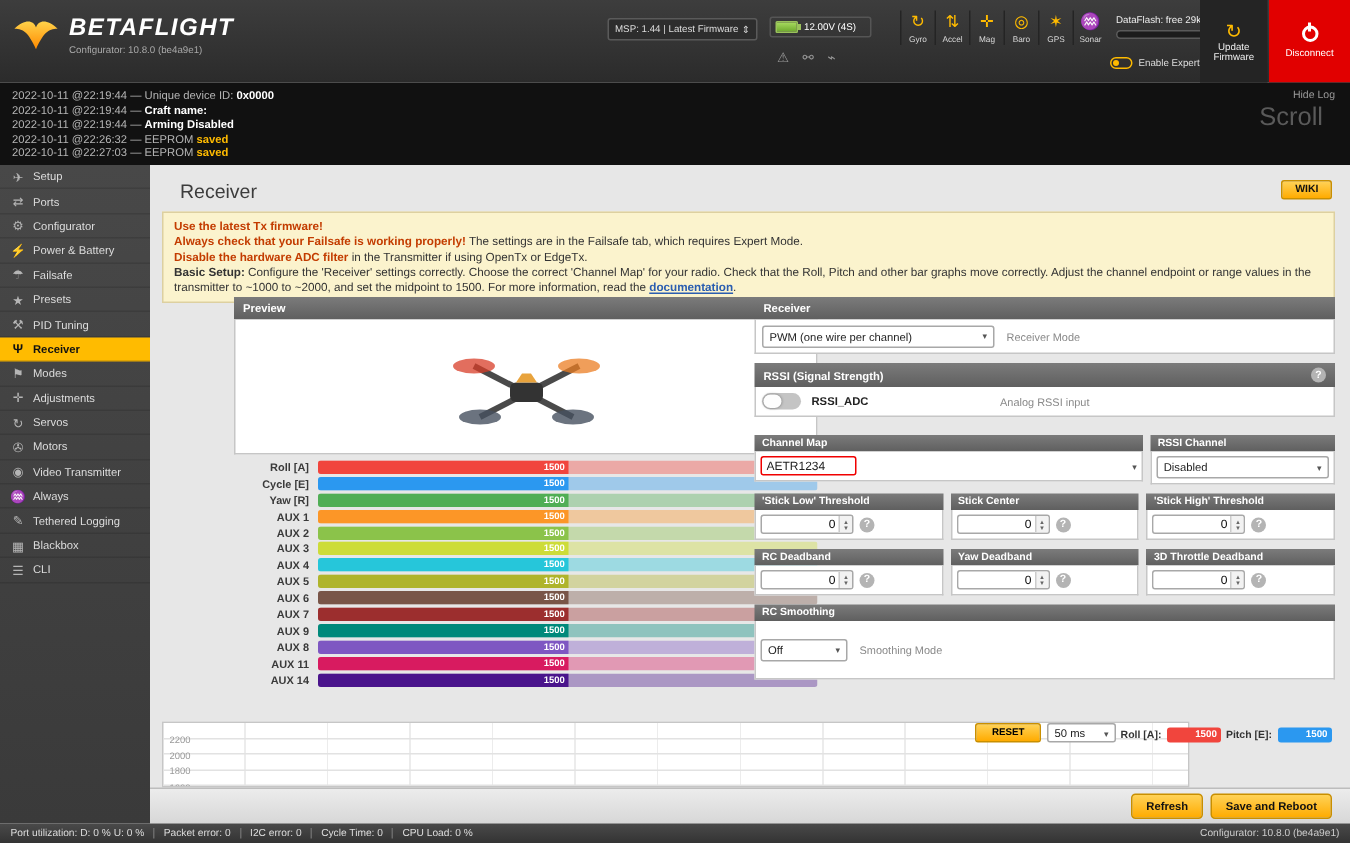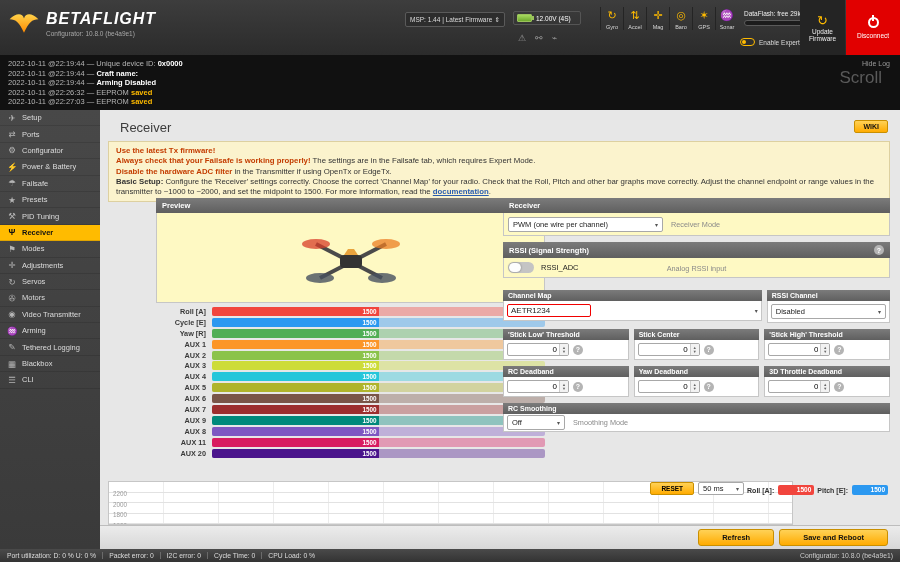--- a/index.html
+++ b/index.html
@@ -65,21 +65,21 @@
   .wiki-btn{ position:absolute; right:12px; top:10px; background:linear-gradient(#ffd257,#ffab00);
              border:1px solid #c98f00; border-radius:2px; color:#111; font-size:7px; font-weight:bold;
              padding:2px 8px; cursor:pointer; }
   .note{ position:absolute; left:8px; right:10px; top:31px; background:#fbf3cd; border:1px solid #ddd0a0;
          padding:4px 7px; font-size:7.8px; line-height:10.3px; color:#333; }
   .note .warn{ color:#c33c00; font-weight:bold; }
   .note .doc-link{ color:#2a5db0; font-weight:bold; text-decoration:underline; cursor:pointer; }
 
   .panel-hd{ background:linear-gradient(#7b7b7b,#5f5f5f); color:#fff; font-size:7.5px; font-weight:bold;
              padding:3px 6px; display:flex; align-items:center; justify-content:space-between; }
-  .panel-body{ background:#fef9c3; border:1px solid #c6c6c6; border-top:0; padding:4px; }
+  .panel-body{ background:#ffffff; border:1px solid #c6c6c6; border-top:0; padding:4px; }
 
   
   .left-col{ position:absolute; left:8px; top:88px; width:389px;margin-left:48px; }
   .preview-body{ height:90px; display:flex; align-items:center; justify-content:center; }
   .channels{ margin-top:3px; }
   .ch-row{ height:10.9px; display:flex; align-items:center; }
   .ch-label{ width:56px; text-align:right; padding-right:6px; font-size:7.3px; font-weight:bold; color:#3a3a3a; }
   .ch-bar{ flex:1; height:9px; position:relative; border-radius:2px; overflow:hidden; }
   .ch-tint{ position:absolute; inset:0; opacity:.38; }
   .ch-fill{ position:absolute; left:0; top:0; bottom:0; width:50%; display:flex; align-items:center;
@@ -108,51 +108,51 @@
         align-items:center; justify-content:space-between; padding:0 4px; font-size:7.5px; color:#222;
         cursor:pointer; }
   .chev{ color:#555; font-size:6px; }
   .rx-body{ display:flex; align-items:center; gap:8px; height:23px; }
   .rx-body .sel{ width:155px; }
   .dim-label{ font-size:7.3px; color:#8a8a8a; } .gap12{ height:12px; } .gap6{ height:6px; }
   .rssi-body{ position:relative; display:flex; align-items:center; gap:7px; height:20px; }
   .toggle{ width:26px; height:11px; background:#c4c4c4; border-radius:6px; position:relative; cursor:pointer; }
   .toggle .knob{ position:absolute; left:1px; top:1px; width:12px; height:9px; background:#fdfdfd;
                  border-radius:5px; box-shadow:0 0 2px rgba(0,0,0,.45); }
-  .bold-sm{ font-size:7.5px; font-weight:normal; color:#222; }
+  .bold-sm{ font-size:7.5px; font-weight:bold; color:#222; }
   .rssi-hint{ position:absolute; left:50%; top:50%; transform:translate(-50%,-50%); }
   .help{ width:10px; height:10px; border-radius:50%; background:#b4b4b4; color:#fff; font-size:7px;
          font-weight:bold; display:inline-flex; align-items:center; justify-content:center;
          flex:0 0 auto; cursor:pointer; }
   .cols{ display:flex; gap:5px; }
   .map-col{ flex:2.1; } .rssich-col{ flex:1; }
   .field-hd{ background:linear-gradient(#7b7b7b,#5f5f5f); color:#fff; font-size:7px; font-weight:bold;
              padding:2px 5px; }
   .field-body{ background:#fff; border:1px solid #c6c6c6; border-top:0; padding:3px; display:flex;
                align-items:center; gap:4px; }
-  .map-input{ width:84px; height:13px; border:1px solid #f00000; border-radius:2px; font-size:8px;
+  .map-input{ width:64px; height:13px; border:1px solid #f00000; border-radius:2px; font-size:8px;
               padding:0 3px; font-family:"Liberation Sans",sans-serif; color:#222; outline:none; }
   .rssich-col .sel{ width:100%; height:15px; }
   .col3{ flex:1; }
   .num{ display:flex; align-items:center; border:1px solid #a8a8a8; border-radius:2px; background:#fff;
         height:13px; width:62px; overflow:hidden; }
   .num input{ border:0; flex:1; min-width:0; text-align:right; font-size:8px; padding:0 2px;
               font-family:"Liberation Sans",sans-serif; outline:none; }
   .spin{ width:9px; height:100%; border-left:1px solid #ccc; display:flex; flex-direction:column;
          align-items:center; justify-content:center; color:#666; font-size:4px; line-height:4px;
          cursor:pointer; background:#f2f2f2; }
-  .smooth-body{ display:flex; align-items:center; gap:8px; height:18px; }
+  .smooth-body{ display:flex; align-items:center; gap:8px; height:39px; }
   .smooth-body .sel{ width:58px; }
 
   
   .content-footer{ position:absolute; left:0; right:0; bottom:0; height:24px;
                    background:linear-gradient(#ececec,#d7d7d7); border-top:1px solid #bdbdbd;
                    display:flex; align-items:center; justify-content:flex-end; gap:5px; padding-right:12px; }
   .btn-orange{ background:linear-gradient(#ffd257,#ffab00); border:1px solid #c98f00; border-radius:3px;
-               font-size:7.5px; font-weight:bold; color:#111; padding:3px 23px; cursor:pointer; }
+               font-size:7.5px; font-weight:bold; color:#111; padding:3px 9px; cursor:pointer; }
   .statusbar{ position:absolute; left:0; right:0; bottom:0; height:13px;
               background:linear-gradient(#4a4a4a,#333); color:#ddd; font-size:6.8px; display:flex;
               align-items:center; padding:0 7px; }
   .sb-item{ padding:0 6px; border-right:1px solid #6a6a6a; }
   .sb-item:first-child{ padding-left:0; }
   .sb-right{ margin-left:auto; color:#ccc; }
 </style>
 </head>
 <body>
 
@@ -294,21 +294,21 @@
     <div class="side-item">
         <span class="ic">✇</span>
         <span>Motors</span>
       </div>
     <div class="side-item">
         <span class="ic">◉</span>
         <span>Video Transmitter</span>
       </div>
     <div class="side-item">
         <span class="ic">♒</span>
-        <span>Arming</span>
+        <span>Always</span>
       </div>
     <div class="side-item">
         <span class="ic">✎</span>
         <span>Tethered Logging</span>
       </div>
     <div class="side-item">
         <span class="ic">▦</span>
         <span>Blackbox</span>
       </div>
     <div class="side-item">
@@ -459,21 +459,21 @@
         <div class="ch-row">
             <span class="ch-label">AUX 11</span>
             <div class="ch-bar">
               <div class="ch-tint" style="background-color: rgb(216, 27, 96);"></div>
               <div class="ch-fill" style="background-color: rgb(216, 27, 96);">
                 <span class="ch-value">1500</span>
               </div>
             </div>
           </div>
         <div class="ch-row">
-            <span class="ch-label">AUX 20</span>
+            <span class="ch-label">AUX 14</span>
             <div class="ch-bar">
               <div class="ch-tint" style="background-color: rgb(74, 20, 140);"></div>
               <div class="ch-fill" style="background-color: rgb(74, 20, 140);">
                 <span class="ch-value">1500</span>
               </div>
             </div>
           </div>
       </div>
     </div>
 

